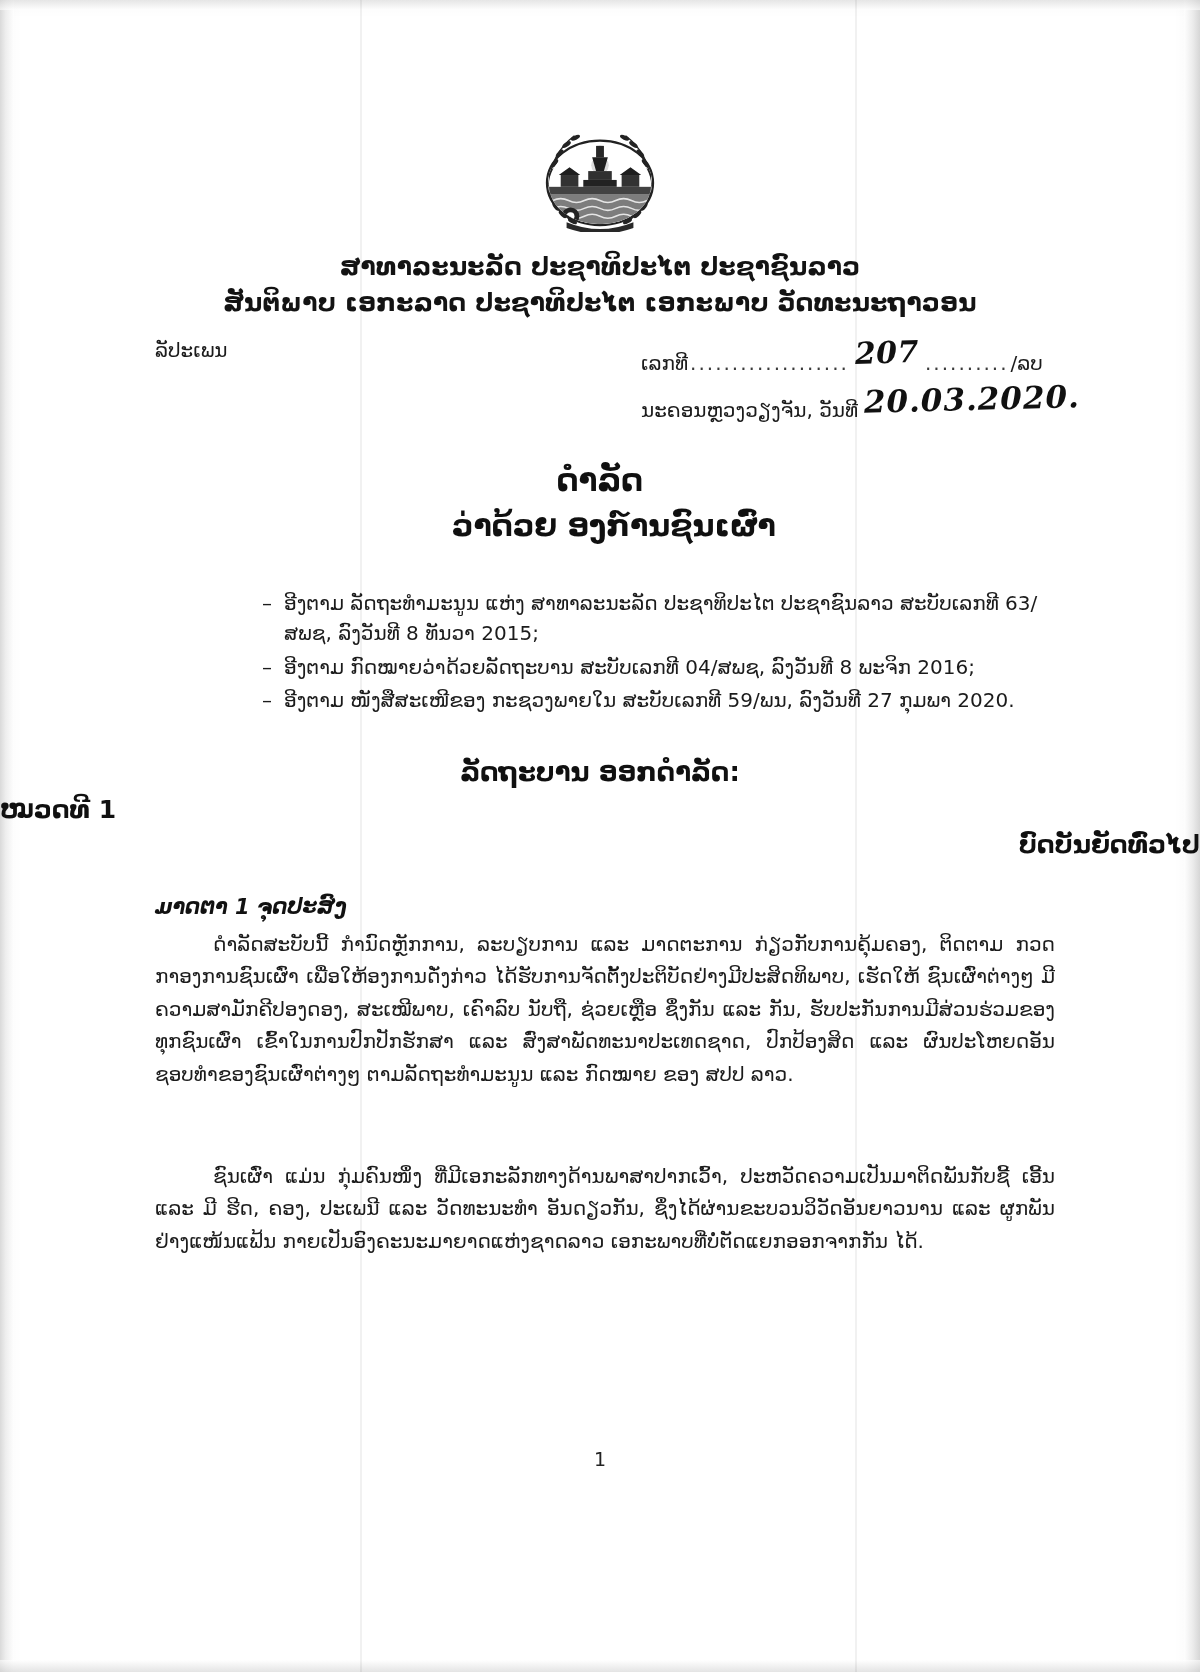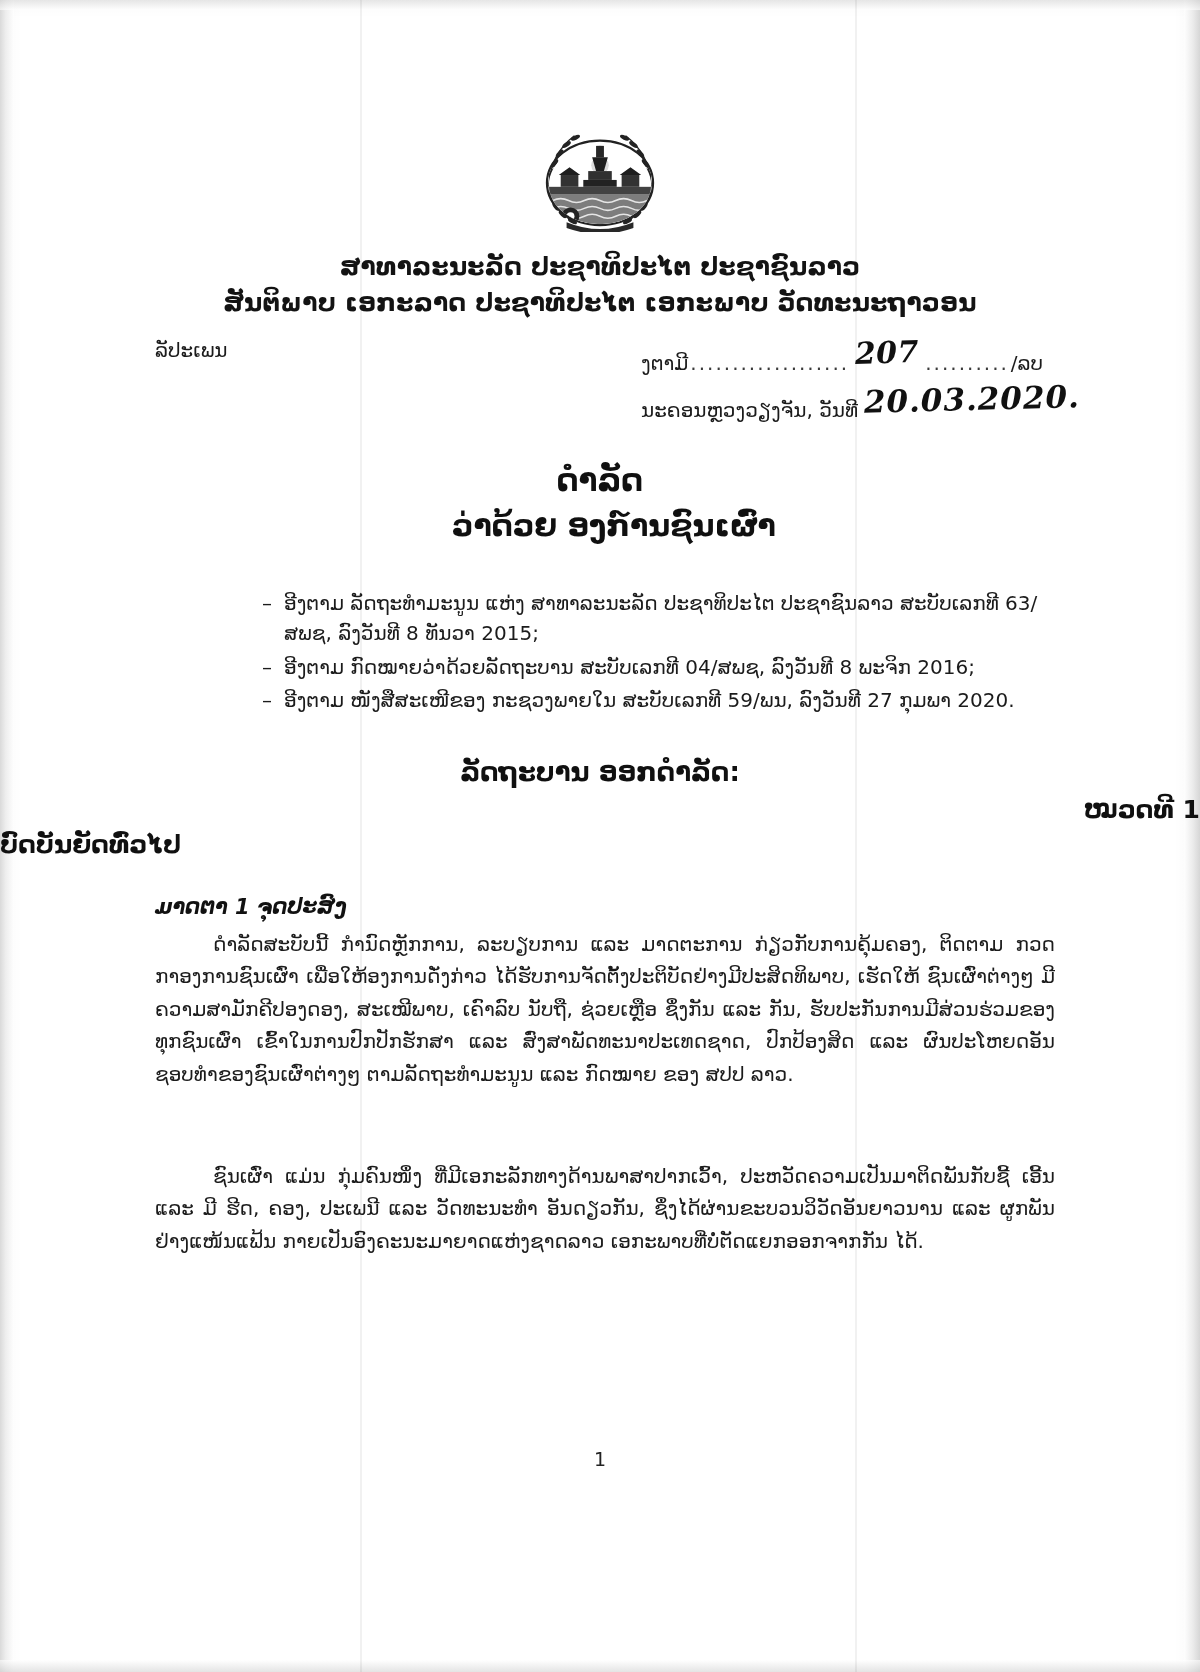--- a/index.html
+++ b/index.html
@@ -191,33 +191,34 @@
     top: 757px;
     text-align: center;
     font-size: 26px;
     font-weight: 700;
     color: #101010;
   }
   .chapter-no {
     position: absolute;
     left: 0; right: 0;
     top: 795px;
+    text-align: left;
+    font-size: 25px;
+    font-weight: 700;
+    color: #101010;
+  }
+  .chapter-title {
+    position: absolute;
+    left: 0; right: 0;
+    top: 830px;
     text-align: right;
     font-size: 25px;
     font-weight: 700;
     color: #101010;
-  }
-  .chapter-title {
-    position: absolute;
-    left: 0; right: 0;
-    top: 830px;
-    text-align: left;
-    font-size: 25px;
-    font-weight: 700;
-    color: #101010;
+    padding-left: 15px;
   }
 
   
   .article {
     position: absolute;
     left: 155px;
     width: 900px;
   }
   .article-head {
     font-size: 21px;
@@ -335,21 +336,21 @@
     </div>
   </div>
 
   <div class="hdr hdr-1">ສາທາລະນະລັດ ປະຊາທິປະໄຕ ປະຊາຊົນລາວ</div>
   <div class="hdr hdr-2">ສັນຕິພາບ ເອກະລາດ ປະຊາທິປະໄຕ ເອກະພາບ ວັດທະນະຖາວອນ</div>
 
   <div class="left-label">ລັປະເພນ</div>
 
   <div class="ref-block">
     <div class="ref-row">
-      <span>ງຕາມີ</span>
+      <span>ເລກທີ</span>
       <span class="dots">...................</span>
       <span class="handwritten ref-over">207</span>
       <span class="dots">..........</span>
       <span>/ລບ</span>
     </div>
     <div class="ref-row">
       <span>ນະຄອນຫຼວງວຽງຈັນ, ວັນທີ</span>
       <span class="hw-date">20.03.2020.</span>
     </div>
   </div>

